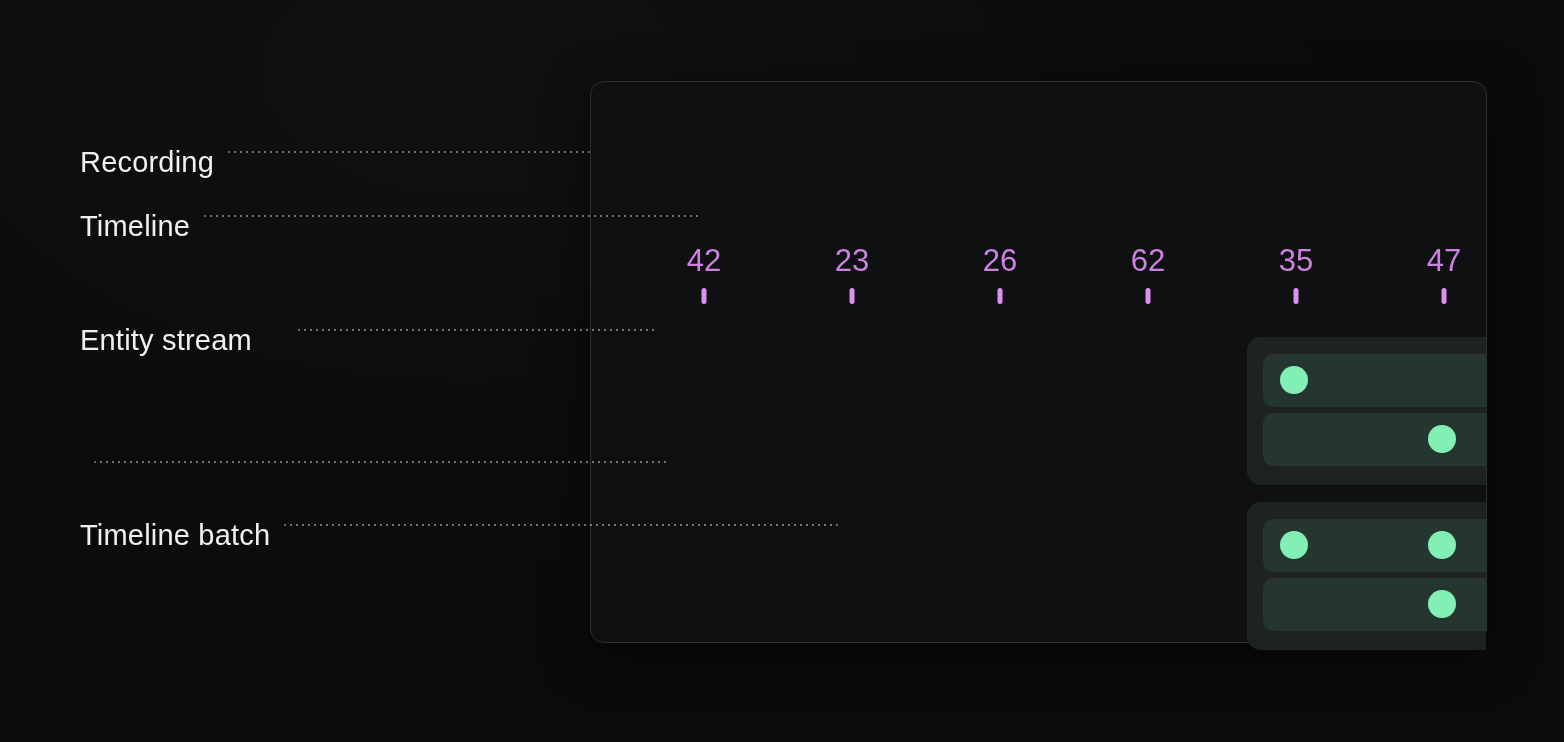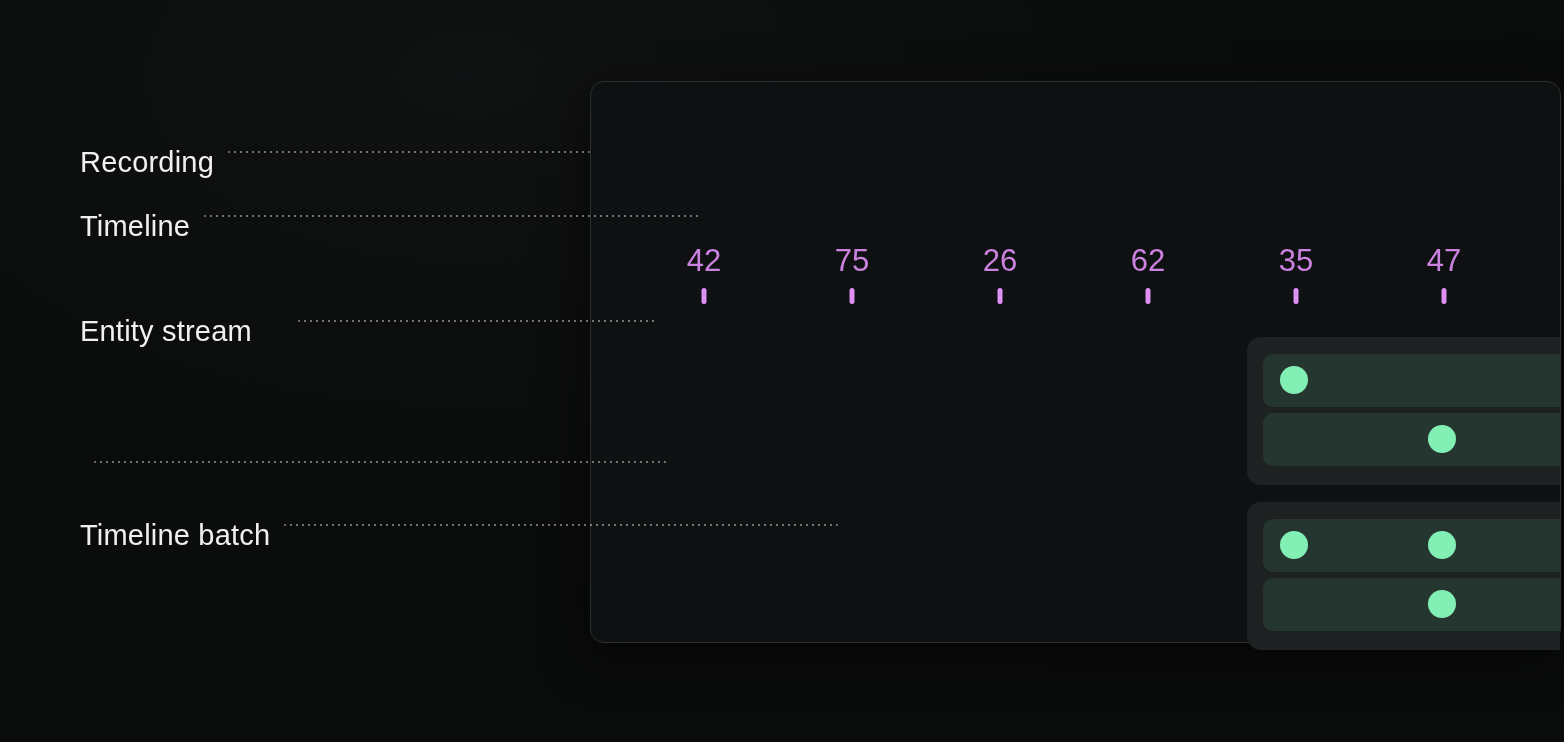--- a/index.html
+++ b/index.html
@@ -11,21 +11,21 @@
     height: 742px;
     overflow: hidden;
     background: radial-gradient(1200px 700px at 30% 10%, #101112 0%, #0b0c0c 55%, #0a0b0b 100%);
     font-family: "Liberation Sans", "DejaVu Sans", sans-serif;
   }
 
   
   .panel {
     position: absolute;
     left: 590px; top: 81px;
-    width: 971px; height: 562px;
+    width: 897px; height: 562px;
     background: #0e1011;
     border: 1px solid #2c3031;
     border-radius: 14px;
     box-shadow: 0 12px 48px rgba(0,0,0,0.55);
   }
 
   
   .tick-col {
     position: absolute;
     top: 161px;
@@ -101,37 +101,37 @@
     margin-left: 14px;
     background: repeating-linear-gradient(
       to right,
       rgba(255,255,255,0.42) 0 2px,
       transparent 2px 6px
     );
     border-radius: 1px;
   }
   .ann-recording        { top: 135px; width: 510px; }
   .ann-timeline         { top: 199px; width: 619px; justify-content: space-between; }
-  .ann-entity-stream    { top: 304px; width: 576px; gap: 32px; }
+  .ann-entity-stream    { top: 313px; width: 576px; gap: 32px; }
   .ann-component-stream { top: 445px; width: 590px; }
   .ann-component-batch  { top: 508px; width: 758px; }
 </style>
 </head>
 <body>
 
 <div class="stage">
 
   <div class="panel">
     <div id="ticks-host">
         <div class="tick-col" style="left: 113px;">
           <div class="tick-number">42</div>
           <div class="tick-mark"></div>
         </div>
         <div class="tick-col" style="left: 261px;">
-          <div class="tick-number">75</div>
+          <div class="tick-number">23</div>
           <div class="tick-mark"></div>
         </div>
         <div class="tick-col" style="left: 409px;">
           <div class="tick-number">26</div>
           <div class="tick-mark"></div>
         </div>
         <div class="tick-col" style="left: 557px;">
           <div class="tick-number">62</div>
           <div class="tick-mark"></div>
         </div>

